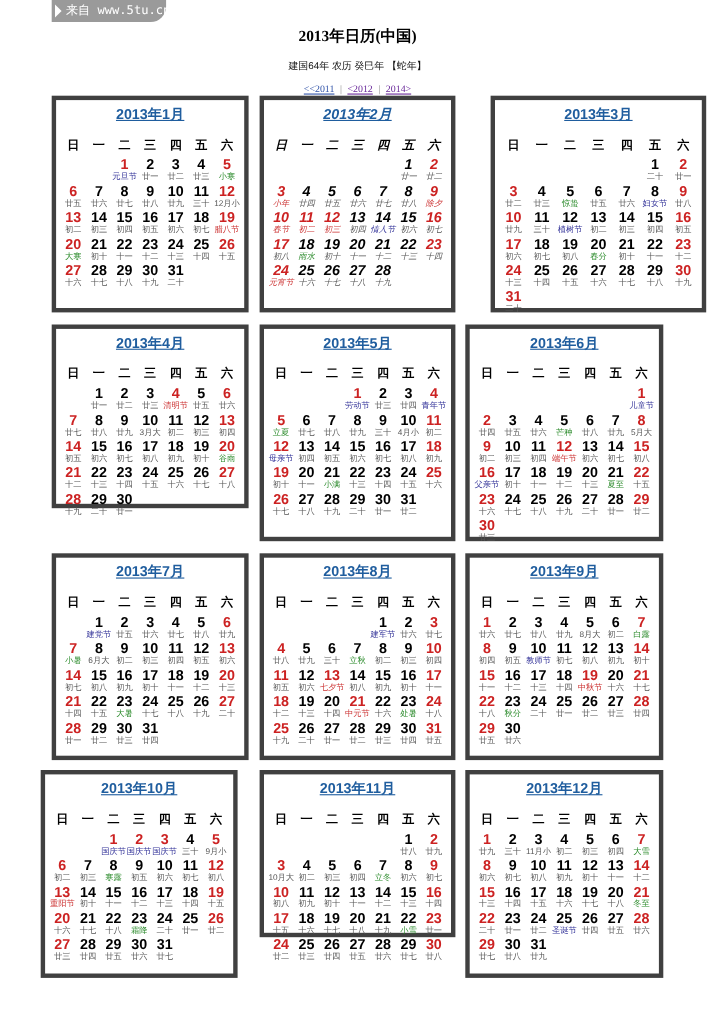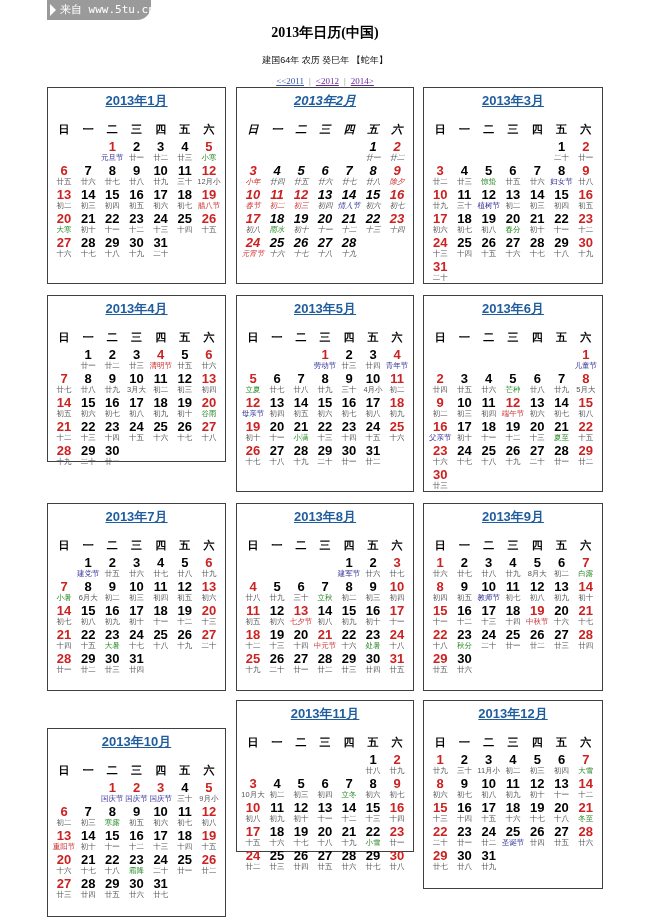--- a/index.html
+++ b/index.html
@@ -11,21 +11,21 @@
   .watermark .tri { position:absolute; left:3px; top:4px; width:0; height:0;
                border-top:6px solid transparent; border-bottom:6px solid transparent; border-left:6px solid #fff; }
   .watermark .wm-text { position:absolute; left:13px; top:0; white-space:nowrap; }
   .title { position:absolute; left:0; width:650px; top:24px; text-align:center; font-size:14px;
            font-weight:bold; font-family:"Liberation Serif", "DejaVu Serif", serif; color:#000; }
   .subtitle { position:absolute; left:0; width:650px; top:54px; text-align:center; font-size:9px; color:#111; }
   .yearnav { position:absolute; left:0; width:650px; top:76px; text-align:center; font-size:9px;
              font-family:"Liberation Serif", serif; color:#888; }
   .yearnav a { text-decoration:underline; }
   .yearnav .sep { margin:0 5px; color:#888; }
-  .month { position:absolute; border:1px solid #404040; box-sizing:border-box; background:#fff; }
+  .month { position:absolute; border:4px solid #404040; box-sizing:border-box; background:#fff; }
   .mtitle { position:absolute; left:0; right:0; top:4px; text-align:center; font-size:13px; font-weight:bold;
             color:#1f5d9e; }
   .mtitle span { text-decoration:underline; }
   .grid { position:absolute; left:4px; right:4px; top:32px; }
   .wk { display:flex; }
   .wk div { flex:1; text-align:center; font-size:11px; font-weight:bold; color:#000; height:20px; line-height:18px; }
   .row { display:flex; height:24px; }
   .cell { flex:1; text-align:center; }
   .cell .d { font-size:13px; font-weight:bold; line-height:13px; color:#000; display:block; }
   .cell .d.red { color:#cc2222; }
@@ -337,21 +337,21 @@
           </div>
           <div class="cell">
             <span class="d">28</span>
             <span class="l">十九</span>
           </div>
           <div class="cell"></div>
           <div class="cell"></div>
         </div>
       </div>
     </div>
-    <div class="month" style="left: 423px; top: 87px; width: 180px; height: 197px;">
+    <div class="month" style="left: 446px; top: 87px; width: 196px; height: 197px;">
       <div class="mtitle"><span>2013年3月</span></div>
       <div class="grid">
         <div class="wk">
           <div>日</div>
           <div>一</div>
           <div>二</div>
           <div>三</div>
           <div>四</div>
           <div>五</div>
           <div>六</div>
@@ -1410,21 +1410,21 @@
             <span class="l">廿六</span>
           </div>
           <div class="cell"></div>
           <div class="cell"></div>
           <div class="cell"></div>
           <div class="cell"></div>
           <div class="cell"></div>
         </div>
       </div>
     </div>
-    <div class="month" style="left: 47px; top: 700px; width: 179px; height: 189px; margin-top: 28px;">
+    <div class="month" style="left: 37px; top: 700px; width: 179px; height: 189px;">
       <div class="mtitle"><span>2013年10月</span></div>
       <div class="grid">
         <div class="wk">
           <div>日</div>
           <div>一</div>
           <div>二</div>
           <div>三</div>
           <div>四</div>
           <div>五</div>
           <div>六</div>

